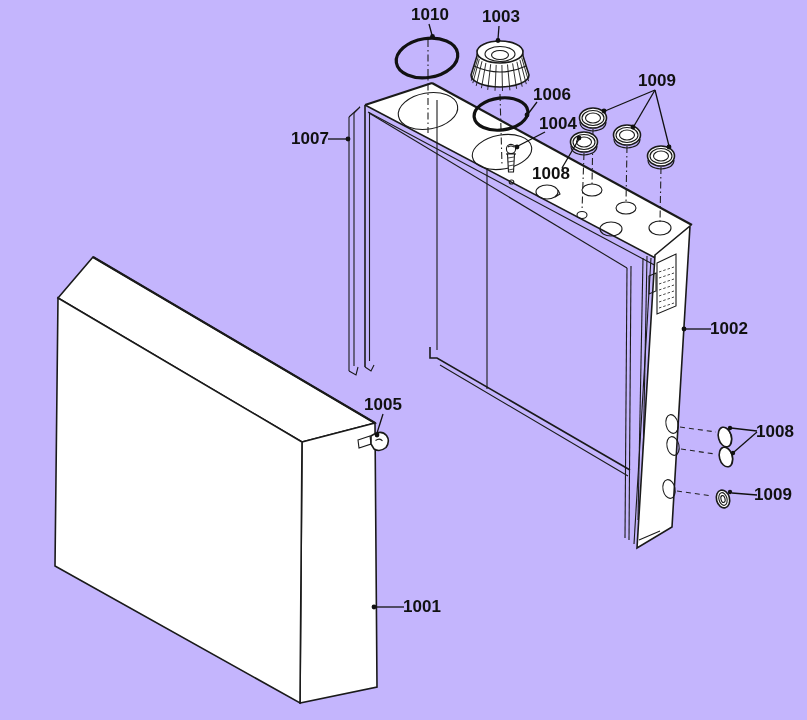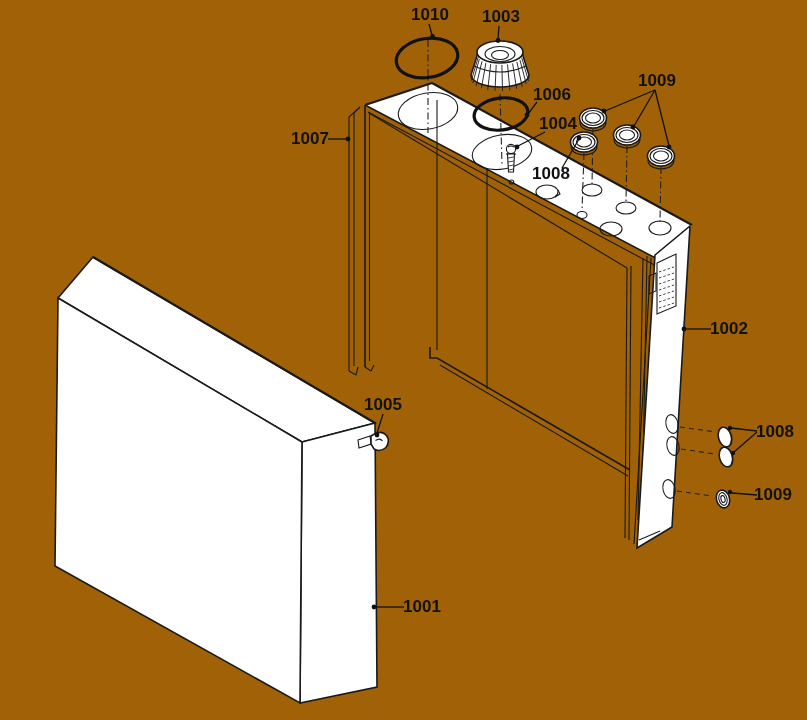--- a/index.html
+++ b/index.html
@@ -1,16 +1,16 @@
 <!DOCTYPE html>
 <html><head>
 <meta charset="utf-8">
 <style>
   html,body{margin:0;padding:0;background:#ffffff;}
-  .stage{position:relative;width:807px;height:720px;background:#a16207;overflow:hidden;
+  .stage{position:relative;width:807px;height:720px;background:#c4b5fd;overflow:hidden;
          font-family:"Liberation Sans", sans-serif;}
   svg{display:block}
   .callout{font-family:"Liberation Sans", sans-serif;font-weight:700;font-size:17px;fill:#111;}
   .thin{stroke:#1a1a1a;stroke-width:1.1;fill:none;}
   .med{stroke:#1a1a1a;stroke-width:1.6;fill:none;}
   .thick{stroke:#1a1a1a;stroke-width:2.2;fill:none;}
   .bold-ring{stroke:#111;stroke-width:3.2;fill:none;}
   .dashdot{stroke:#222;stroke-width:1.1;fill:none;stroke-dasharray:7 3 1.5 3;}
   .dashed{stroke:#222;stroke-width:1.1;fill:none;stroke-dasharray:5 4;}
   .leader{stroke:#111;stroke-width:1.3;fill:none;}

